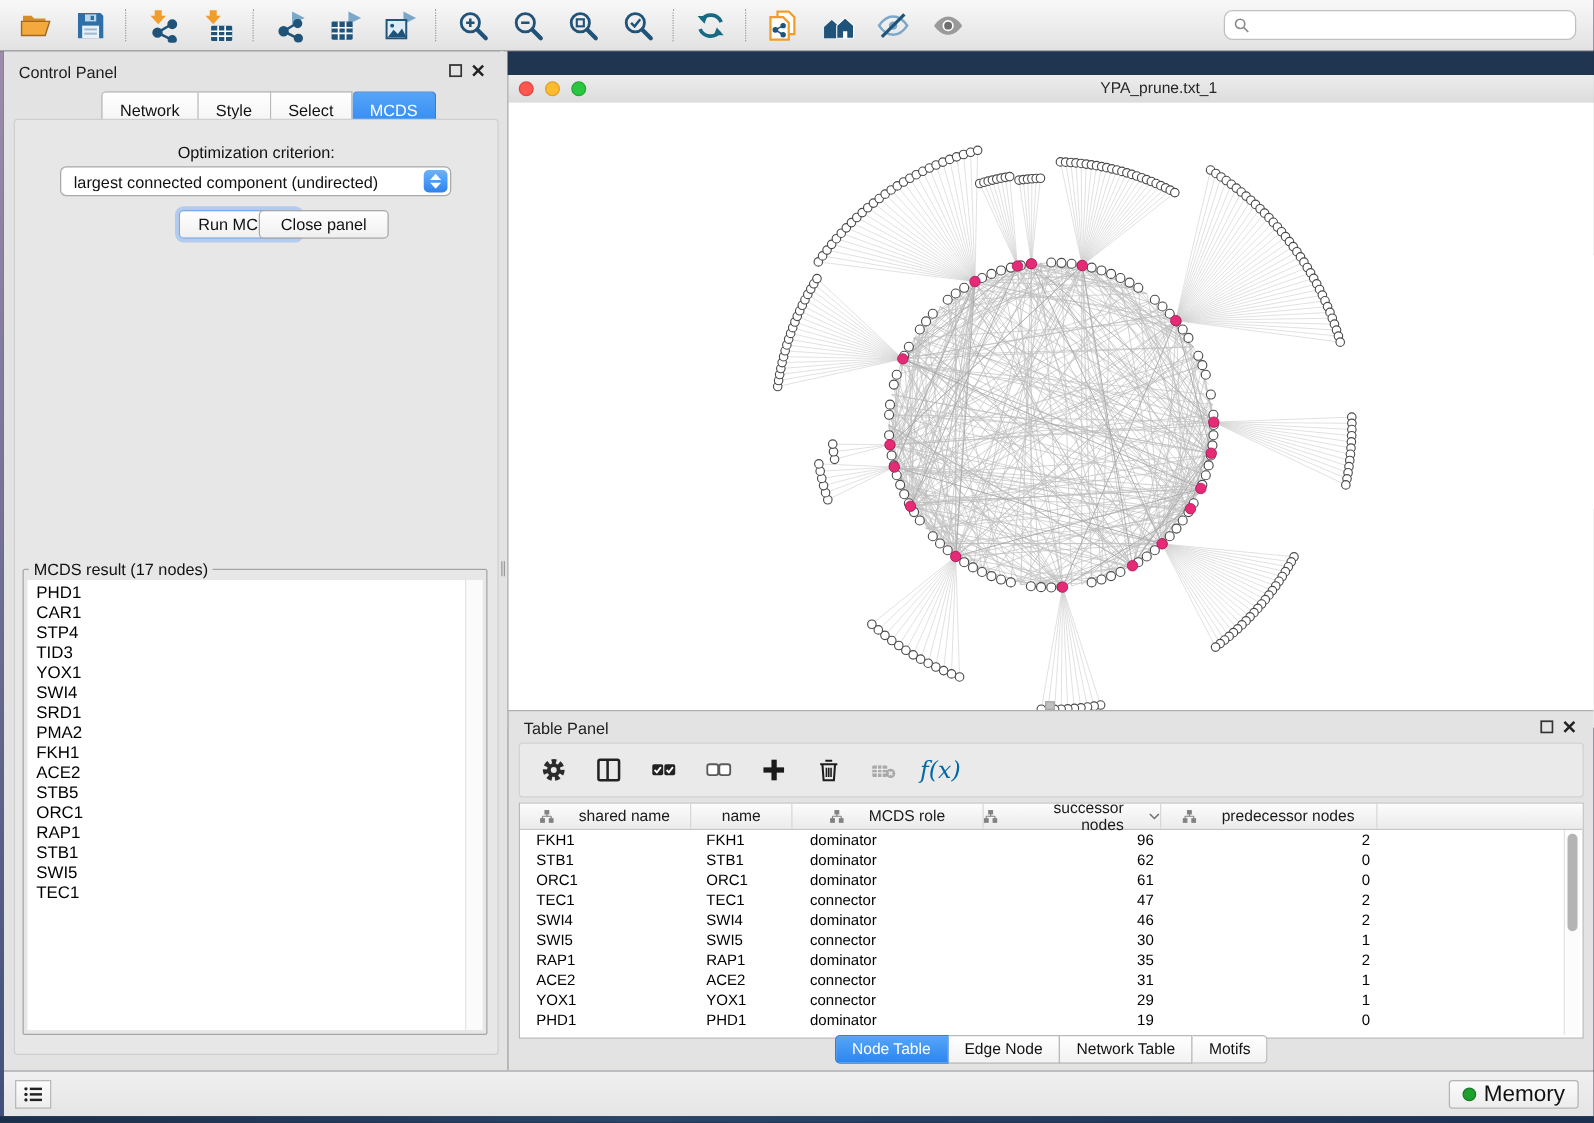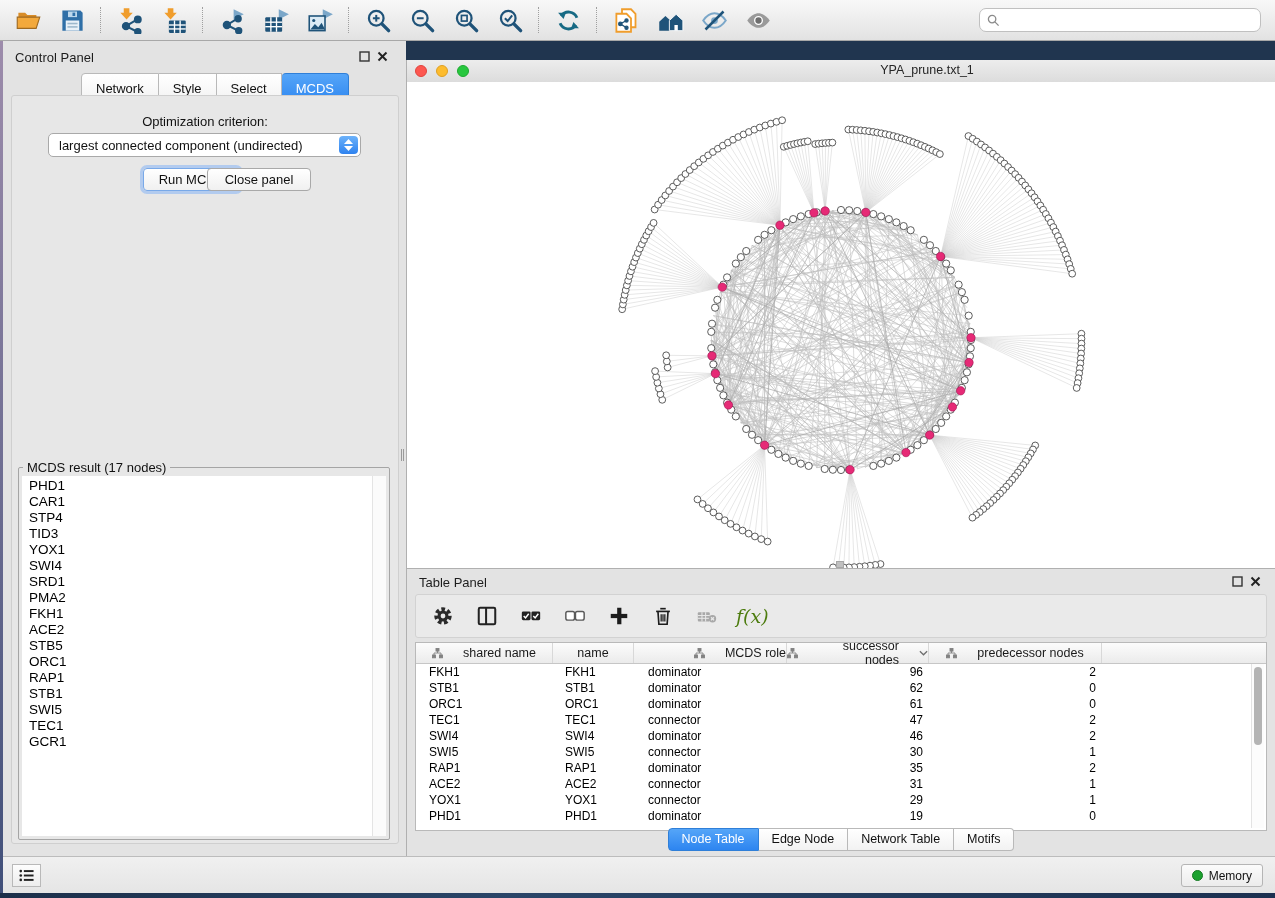--- a/index.html
+++ b/index.html
@@ -46,21 +46,21 @@
   .mcds-select{position:absolute;left:36px;top:37px;width:313px;height:24px;background:#fff;border:1px solid #a9a9a9;
      border-radius:5px;display:flex;align-items:center;cursor:pointer;box-sizing:border-box;}
   .mcds-select .sel-text{flex:1;font-size:13px;color:#111;padding-left:10px;white-space:nowrap;overflow:hidden;}
   .stepper{width:19px;height:18px;margin:2px 2px 2px 0;border-radius:4px;background:linear-gradient(#6cb2fa,#2e82ef);
      display:flex;flex-direction:column;align-items:center;justify-content:center;gap:2px;}
   .stepper svg{width:9px;height:5px;}
   .btn{position:absolute;height:23px;font-size:13px;color:#111;background:linear-gradient(#ffffff,#f0f0f0);
      border:1px solid #a9a9a9;border-radius:4px;cursor:pointer;}
   .btn-run{left:86px;top:72px;width:97px;border-color:#79a9e8;box-shadow:0 0 0 3px rgba(112,168,248,.45);margin-left:45px;}
   .btn-close{left:195px;top:72px;width:104px;}
-  .groupbox{position:absolute;left:6px;top:371px;width:370px;height:371px;border:1px solid #a5a5a5;border-radius:2px;}
+  .groupbox{position:absolute;left:6px;top:359px;width:370px;height:371px;border:1px solid #a5a5a5;border-radius:2px;}
   .groupbox-title{position:absolute;top:-8px;left:4px;background:#e7e7e7;padding:0 4px;font-size:13px;color:#111;}
   .result-list{position:absolute;left:3px;right:3px;top:8px;bottom:3px;background:#fff;overflow:hidden;}
   .result-scroll{position:absolute;right:0;top:0;bottom:0;width:13px;border-left:1px solid #e4e4e4;background:#fbfbfb;}
   .result-list ul{margin:2px 0 0 0;padding:0 0 0 7px;list-style:none;font-size:13.5px;color:#000;}
   .result-list li{height:16px;line-height:16px;}
 
   
   .vgrip{position:absolute;left:400px;top:41px;width:6px;bottom:42px;background:#e3e3e3;}
   .vgrip i{position:absolute;top:408px;left:1px;width:1px;height:12px;background:#9a9a9a;}
   .vgrip i+i{left:3px;}
@@ -81,21 +81,21 @@
 
   
   .tp{position:absolute;left:406px;top:568px;width:869px;bottom:42px;background:#e3e3e3;
      border-left:1px solid #b0b0b0;border-top:1px solid #b0b0b0;box-sizing:border-box;}
   .tp-title{left:12px;top:6px;}
   .tp-ctl{right:14px;top:7px;}
   .tp-toolbar{position:absolute;left:8px;top:25px;width:852px;height:44px;background:#eaeaea;
      border:1px solid #d2d2d2;border-radius:3px;display:flex;align-items:center;gap:14px;padding-left:12px;box-sizing:border-box;}
   .tpi{background:none;border:none;padding:0;width:30px;height:30px;display:flex;align-items:center;justify-content:center;cursor:pointer;}
   .tpi svg{width:22px;height:22px;}
-  .fx{font-family:"DejaVu Serif",serif;font-style:italic;font-size:19px;color:#4d7c0f;}
+  .fx{font-family:"DejaVu Serif",serif;font-style:italic;font-size:19px;color:#0369a1;}
   .ntable{position:absolute;left:8px;top:73px;width:852px;height:189px;background:#fff;border:1px solid #b9b9b9;box-sizing:border-box;}
   .thead{display:flex;height:20px;background:linear-gradient(#fcfcfc,#ebebeb);border-bottom:1px solid #c6c6c6;}
   .th{display:flex;align-items:center;justify-content:center;gap:20px;font-size:12.5px;color:#1a1a1a;
       border-right:1px solid #d8d8d8;box-sizing:border-box;cursor:pointer;}
   .th svg{width:11px;height:11px;flex:none;}
   .tbody .trow{display:flex;height:16px;line-height:16px;font-size:12px;color:#000;cursor:default;}
   .cell{box-sizing:border-box;overflow:hidden;white-space:nowrap;}
   .c0{width:137px;padding-left:13px;}
   .c1{width:81px;padding-left:12px;}
   .c2{width:153px;padding-left:14px;}
@@ -111,21 +111,21 @@
   .tp-tabs .tab:last-child{border-radius:0 4px 4px 0;}
   .tp-tabs .tab.active{background:linear-gradient(#55a5f8,#2d85f0);color:#fff;border-color:#2f7fd8;}
 
   
   .statusbar{position:absolute;left:3px;right:0;bottom:5px;height:37px;background:linear-gradient(#f0f0f0,#e5e5e5);
      border-top:1px solid #bcbcbc;box-sizing:border-box;}
   .sb-list{position:absolute;left:9px;top:7px;width:29px;height:23px;background:linear-gradient(#fdfdfd,#ededed);
      border:1px solid #b9b9b9;display:flex;align-items:center;justify-content:center;cursor:pointer;}
   .sb-list svg{width:17px;height:15px;}
   .sb-mem{position:absolute;right:12px;top:7px;height:23px;padding:0 10px;display:flex;align-items:center;gap:6px;
-     background:linear-gradient(#fbfbfb,#ececec);border:1px solid #b5b5b5;border-radius:3px;font-size:12px;color:#111;cursor:pointer;}
+     background:linear-gradient(#fbfbfb,#ececec);border:1px solid #b5b5b5;border-radius:3px;font-size:18px;color:#111;cursor:pointer;}
   .dot{width:11px;height:11px;border-radius:50%;background:#1ca12f;border:1px solid #157a23;box-sizing:border-box;}
 </style>
 </head>
 <body>
 
 <div id="screen">
 
   <div class="toolbar">
     <div style="width:6px"></div>
     <button class="tb">
@@ -339,21 +339,20 @@
               <li>SRD1</li>
               <li>PMA2</li>
               <li>FKH1</li>
               <li>ACE2</li>
               <li>STB5</li>
               <li>ORC1</li>
               <li>RAP1</li>
               <li>STB1</li>
               <li>SWI5</li>
               <li>TEC1</li>
-              <li>GCR1</li>
             </ul>
           <div class="result-scroll"></div>
         </div>
       </div>
     </div>
   </div>
 
   <div class="vgrip">
       <i></i>
       <i></i>
@@ -1355,21 +1354,21 @@
                 <line x1="9" y1="5" x2="9" y2="7"></line>
                 <rect x="0.5" y="7" width="3" height="2.8"></rect>
                 <rect x="7.5" y="7" width="3" height="2.8"></rect>
               </g>
             </svg>
             <span>shared name</span>
           </div>
           <div class="th c1" style="padding: 0px;">
             <span>name</span>
           </div>
-          <div class="th c2" style="padding: 0px; justify-content: flex-end;">
+          <div class="th c2" style="padding: 0px;">
             <svg viewBox="0 0 11 11">
               <g fill="#818181" stroke="#818181" stroke-width="0.9">
                 <rect x="4" y="0.5" width="3" height="2.6"></rect>
                 <line x1="5.5" y1="3" x2="5.5" y2="5"></line>
                 <line x1="2" y1="5" x2="9" y2="5"></line>
                 <line x1="2" y1="5" x2="2" y2="7"></line>
                 <line x1="9" y1="5" x2="9" y2="7"></line>
                 <rect x="0.5" y="7" width="3" height="2.8"></rect>
                 <rect x="7.5" y="7" width="3" height="2.8"></rect>
               </g>

